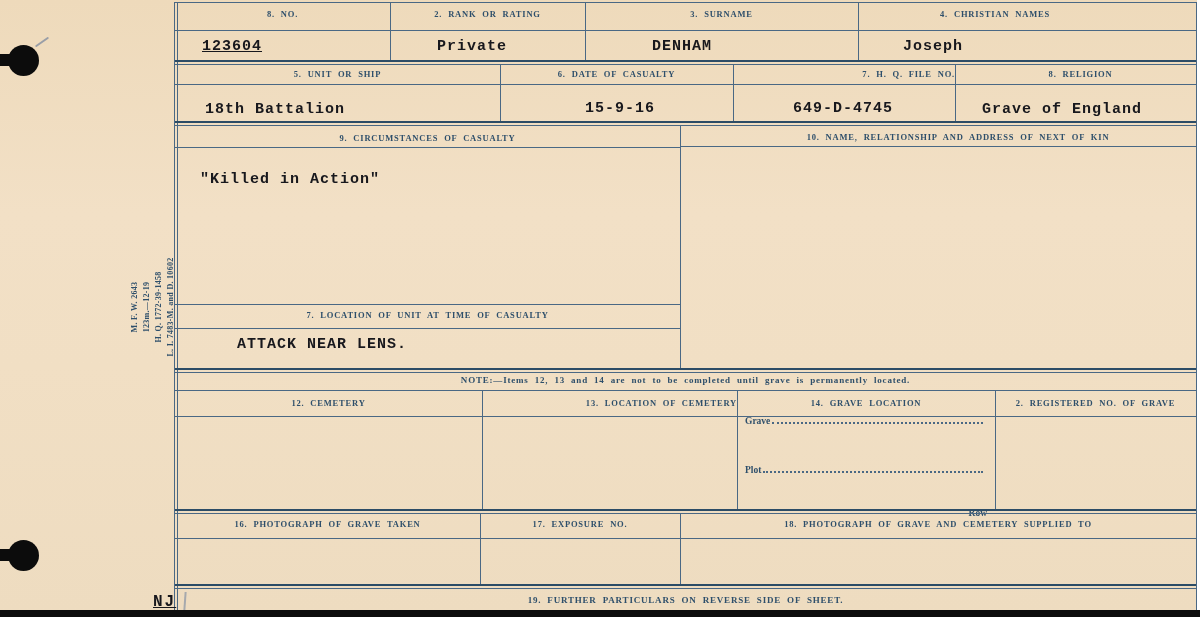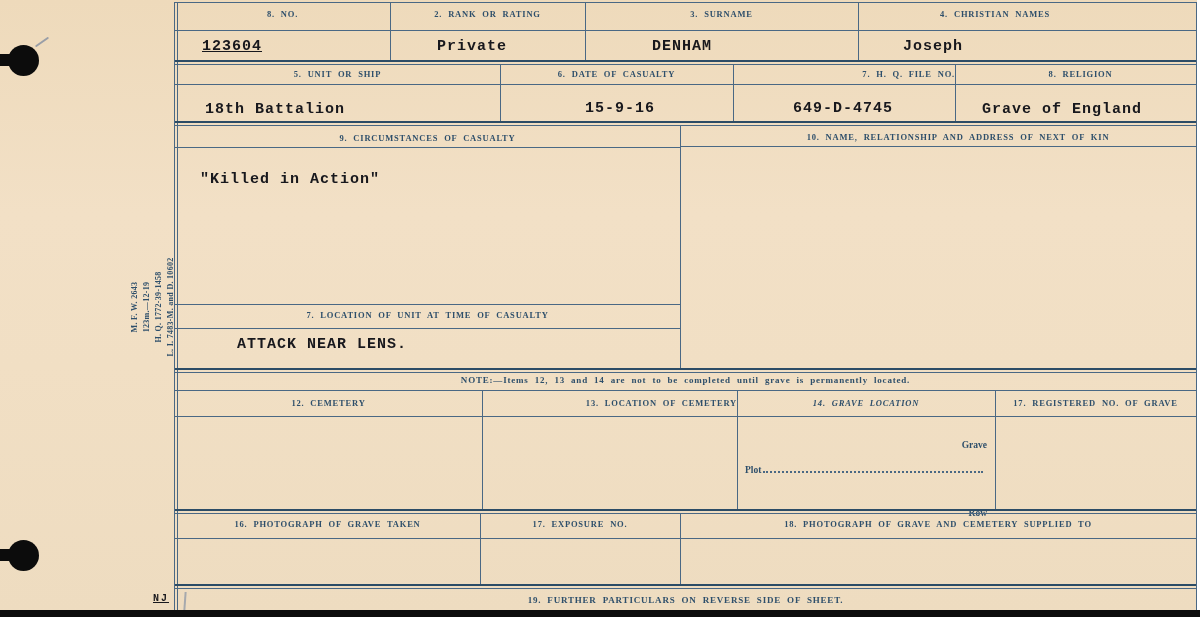--- a/index.html
+++ b/index.html
@@ -48,21 +48,21 @@
   .vrefs div{
     font-family:"Liberation Serif","DejaVu Serif",serif;
     font-size:8px;line-height:12px;font-weight:700;color:var(--ink);
     letter-spacing:0.3px;white-space:nowrap;
   }
   .hole{position:absolute;width:31px;height:31px;border-radius:50%;background:#0c0c0c;}
   .stem{position:absolute;height:12px;width:13px;background:#0c0c0c;}
   .bottom-strip{position:absolute;left:0;top:610px;width:1200px;height:7px;background:#0c0c0c;}
   .penmark-top{position:absolute;left:34px;top:41px;width:16px;height:2px;background:#8a93a3;transform:rotate(-35deg);border-radius:2px;opacity:.85;}
   .penmark-nj{position:absolute;left:184px;top:592px;width:2px;height:18px;background:#7787a0;transform:rotate(4deg);opacity:.6;}
-  .nj{left:153px;top:593px;font-size:10px;letter-spacing:2px;text-decoration:underline;}
+  .nj{left:153px;top:593px;font-size:16px;letter-spacing:2px;text-decoration:underline;}
 </style>
 </head>
 <body>
 
 <div class="card"></div>
 
 <div class="hole" style="left:8px;top:45px;"></div>
 <div class="stem" style="left:0;top:54px;"></div>
 <div class="hole" style="left:8px;top:540px;"></div>
 <div class="stem" style="left:0;top:549px;"></div>
@@ -124,23 +124,23 @@
 <div class="dbl" style="left:175px;top:368px;width:1021px;"></div>
 <div class="hdr" style="left:175px;top:375px;width:1021px;font-size:9px;">NOTE:—Items 12, 13 and 14 are not to be completed until grave is permanently located.</div>
 <div class="hl" style="left:175px;top:390px;width:1021px;"></div>
 
 <div class="vl" style="left:482px;top:390px;height:119px;"></div>
 <div class="vl" style="left:737px;top:390px;height:119px;"></div>
 <div class="vl" style="left:995px;top:390px;height:119px;"></div>
 <div class="hl" style="left:175px;top:416px;width:1021px;"></div>
 <div class="hdr" style="left:175px;top:398px;width:307px;">12. CEMETERY</div>
 <div class="hdr" style="left:482px;top:398px;width:255px;text-align:right;">13. LOCATION OF CEMETERY</div>
-<div class="hdr" style="left:737px;top:398px;width:258px;font-style:italic;">14. GRAVE LOCATION</div>
-<div class="hdr" style="left:995px;top:398px;width:201px;">17. REGISTERED NO. OF GRAVE</div>
-<div class="grave-row" style="top:440px;flex-direction:column;">
+<div class="hdr" style="left:737px;top:398px;width:258px;">14. GRAVE LOCATION</div>
+<div class="hdr" style="left:995px;top:398px;width:201px;">2. REGISTERED NO. OF GRAVE</div>
+<div class="grave-row" style="top:411px;">
   <span class="glabel">Grave</span>
   <span class="leader"></span>
 </div>
 <div class="grave-row" style="top:460px;">
   <span class="glabel">Plot</span>
   <span class="leader"></span>
 </div>
 <div class="grave-row" style="top:508px;flex-direction:column;">
   <span class="glabel">Row</span>
   <span class="leader"></span>

